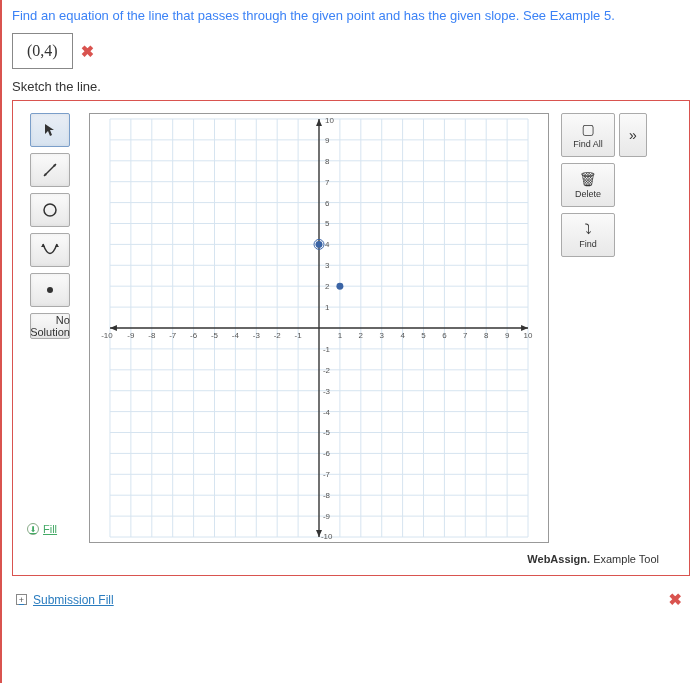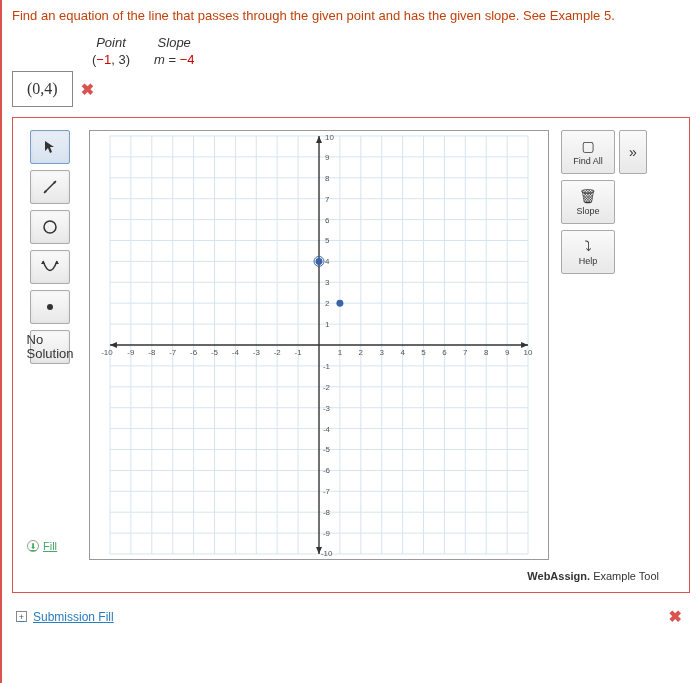--- a/index.html
+++ b/index.html
@@ -1,34 +1,34 @@
 <!DOCTYPE html>
 <html><head>
 <meta charset="utf-8">
 <style>
   * { box-sizing: border-box; margin: 0; padding: 0; }
   body { font-family: Arial, sans-serif; font-size: 13px; color: #333; background: #fff; width: 700px; }
   .container { border-left: 2px solid #d9534f; padding: 0 10px; min-height: 683px; }
-  .question { padding: 8px 0 6px 0; font-size: 13px; color: #c2410c; }
+  .question { padding: 8px 0 6px 0; font-size: 13px; color: #3b82f6; }
   .given-data { display: flex; gap: 24px; margin: 6px 0 4px 80px; font-style: italic; }
   .given-data .col { text-align: center; }
   .given-data .hdr { font-style: italic; margin-bottom: 2px; }
   .given-data .val { font-style: normal; }
   .given-m { font-style: italic; }
   .red { color: #c00; }
   .answer-row { display: flex; align-items: center; gap: 8px; margin: 4px 0 10px 0; }
   .answer-box { border: 1px solid #888; padding: 8px 14px; font-size: 16px; font-family: "Times New Roman", serif; background: #fff; }
   .wrong-x { color: #d9534f; font-weight: bold; font-size: 16px; }
   .sketch-label { margin: 8px 0 6px 0; }
   .sketch-frame { border: 1px solid #d9534f; padding: 12px 10px 10px 10px; position: relative; margin-bottom: 8px; }
   .tool-row { display: flex; align-items: flex-start; gap: 12px; }
   .toolbar { display: flex; flex-direction: column; gap: 6px; width: 54px; align-items: center; }
   .tool-btn { width: 40px; height: 34px; border: 1px solid #aaa; background: linear-gradient(#fafafa,#e8e8e8); border-radius: 2px; display: flex; align-items: center; justify-content: center; font-size: 16px; box-shadow: inset 0 0 4px rgba(0,0,0,.05); cursor: pointer; }
   .tool-btn.active { background: linear-gradient(#e9eef5,#d7e3f0); border-color:#7a9ec9; }
-  .tool-btn.nosol { font-size: 13px; height: 34px; line-height: 1.1; text-align: left; }
+  .tool-btn.nosol { font-size: 11px; height: 26px; line-height: 1.1; text-align: right; }
   .graph-area { position: relative; border: 1px solid #999; width: 460px; height: 430px; background: #fff; }
   .graph-area svg { width: 100%; height: 100%; display: block; }
   .side-tools { display: flex; flex-direction: column; gap: 6px; align-items: center; }
   .side-btn { width: 54px; height: 44px; border: 1px solid #aaa; background: linear-gradient(#fafafa,#e8e8e8); border-radius: 2px; display: flex; flex-direction: column; align-items: center; justify-content: center; font-size: 9px; gap: 2px; cursor: pointer; }
   .side-btn .ic { font-size: 14px; }
   .expand-btn { width: 28px; height: 44px; border: 1px solid #aaa; background: linear-gradient(#fafafa,#e8e8e8); border-radius: 2px; display:flex; align-items:center; justify-content:center; font-size: 14px; cursor:pointer; margin-left:4px;}
   .side-wrap { display:flex; align-items:flex-start; }
   .graph-caption { text-align: right; font-size: 11px; margin-top: 10px; padding-right: 20px; }
   .graph-caption b { font-weight: bold; margin-top: 32px; }
   .help-link { position: absolute; left: 14px; bottom: 40px; font-size: 11px; color: #4a6; text-decoration: underline; cursor: pointer; display:flex; align-items:center; gap:4px; }
@@ -40,38 +40,27 @@
   .pt { fill:#3b64a5; }
   .pt2 { fill:#3b64a5; }
   .pt-hl { fill:none; stroke:#3b64a5; stroke-width:1; }
 </style>
 </head>
 <body>
 
 <div class="container">
   <div class="question">Find an equation of the line that passes through the given point and has the given slope. See Example 5.</div>
 
-  <div class="given-data">
-    <div class="col">
-      <div class="hdr">Point</div>
-      <div class="val">
-        <span>(</span><span class="red">−1</span><span>, 3)</span>
-      </div>
-    </div>
-    <div class="col">
-      <div class="hdr">Slope</div>
-      <div class="val given-m"><span style="font-style:italic">m</span> = <span class="red">−4</span></div>
-    </div>
-  </div>
 
   <div class="answer-row">
     <div class="answer-box">(0,4)</div>
     <div class="wrong-x">✖</div>
   </div>
 
+  <div class="sketch-label">Sketch the line.</div>
 
   <div class="sketch-frame">
     <div class="tool-row">
       <div class="toolbar">
         <div class="tool-btn active">
           <svg width="14" height="14" viewBox="0 0 14 14">
               <path d="M2 1 L2 11 L5 8 L7 13 L9 12 L7 7 L11 7 Z" fill="#333"></path>
             </svg>
         </div>
         <div class="tool-btn">
@@ -207,25 +196,25 @@
       </div>
 
       <div class="side-wrap">
         <div class="side-tools">
           <div class="side-btn">
             <span class="ic">▢</span>
             <span>Find All</span>
           </div>
           <div class="side-btn">
             <span class="ic">🗑</span>
-            <span>Slope</span>
+            <span>Delete</span>
           </div>
           <div class="side-btn">
             <span class="ic">⤵</span>
-            <span>Help</span>
+            <span>Find</span>
           </div>
         </div>
         <div class="expand-btn">»</div>
       </div>
     </div>
 
     <div class="help-link">
       <span class="help-ic">⬇</span>
       <span>Fill</span>
     </div>

